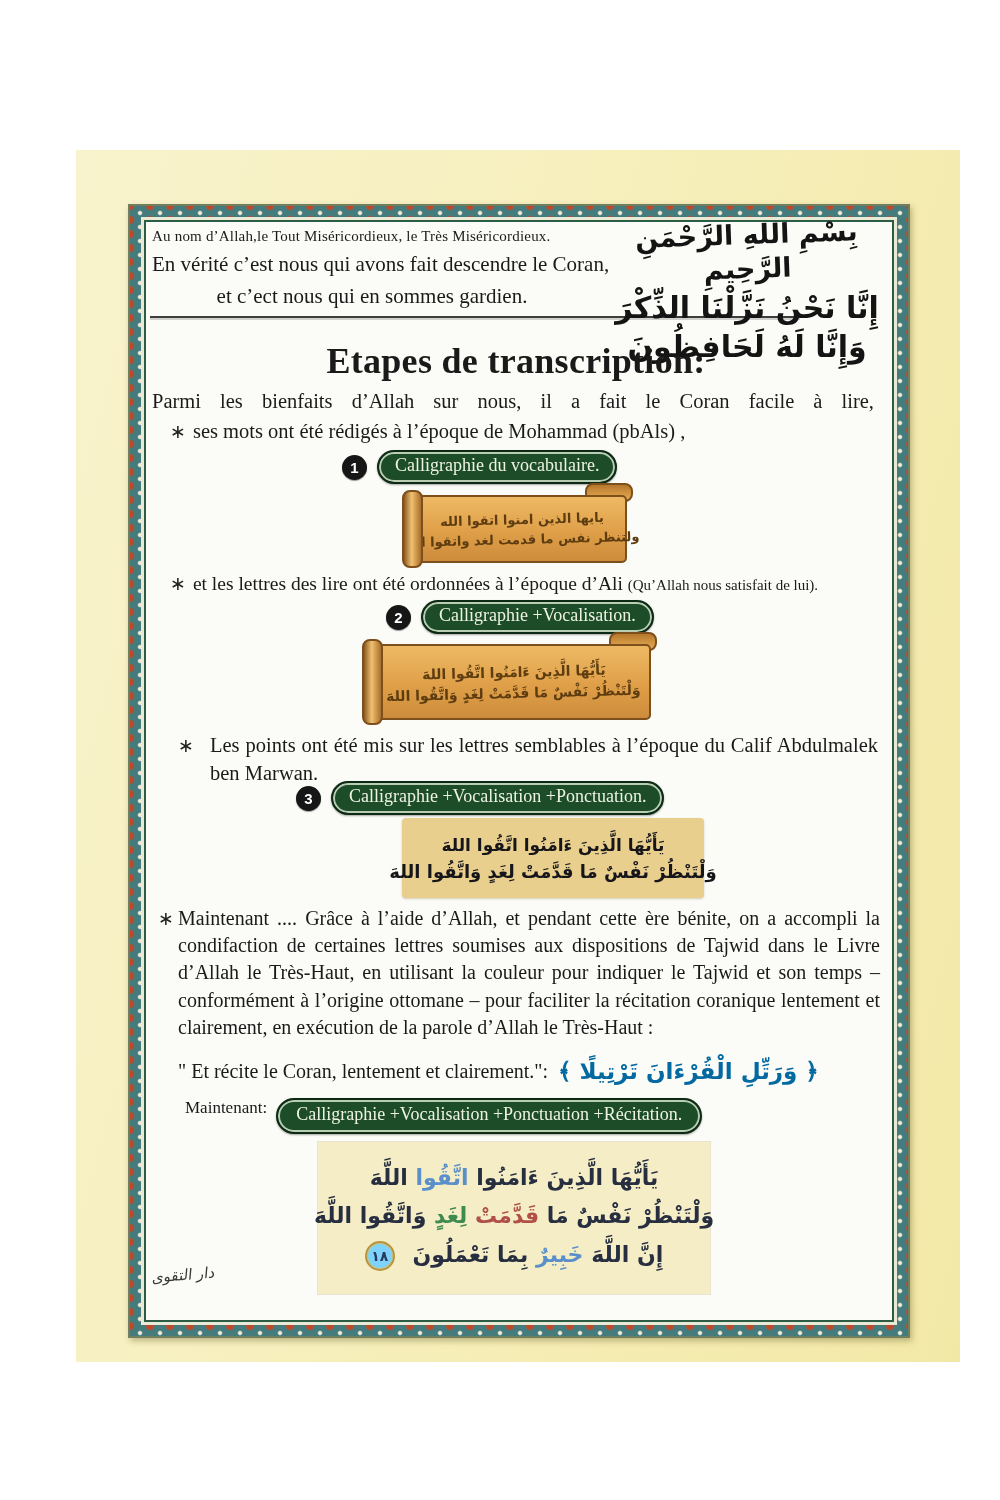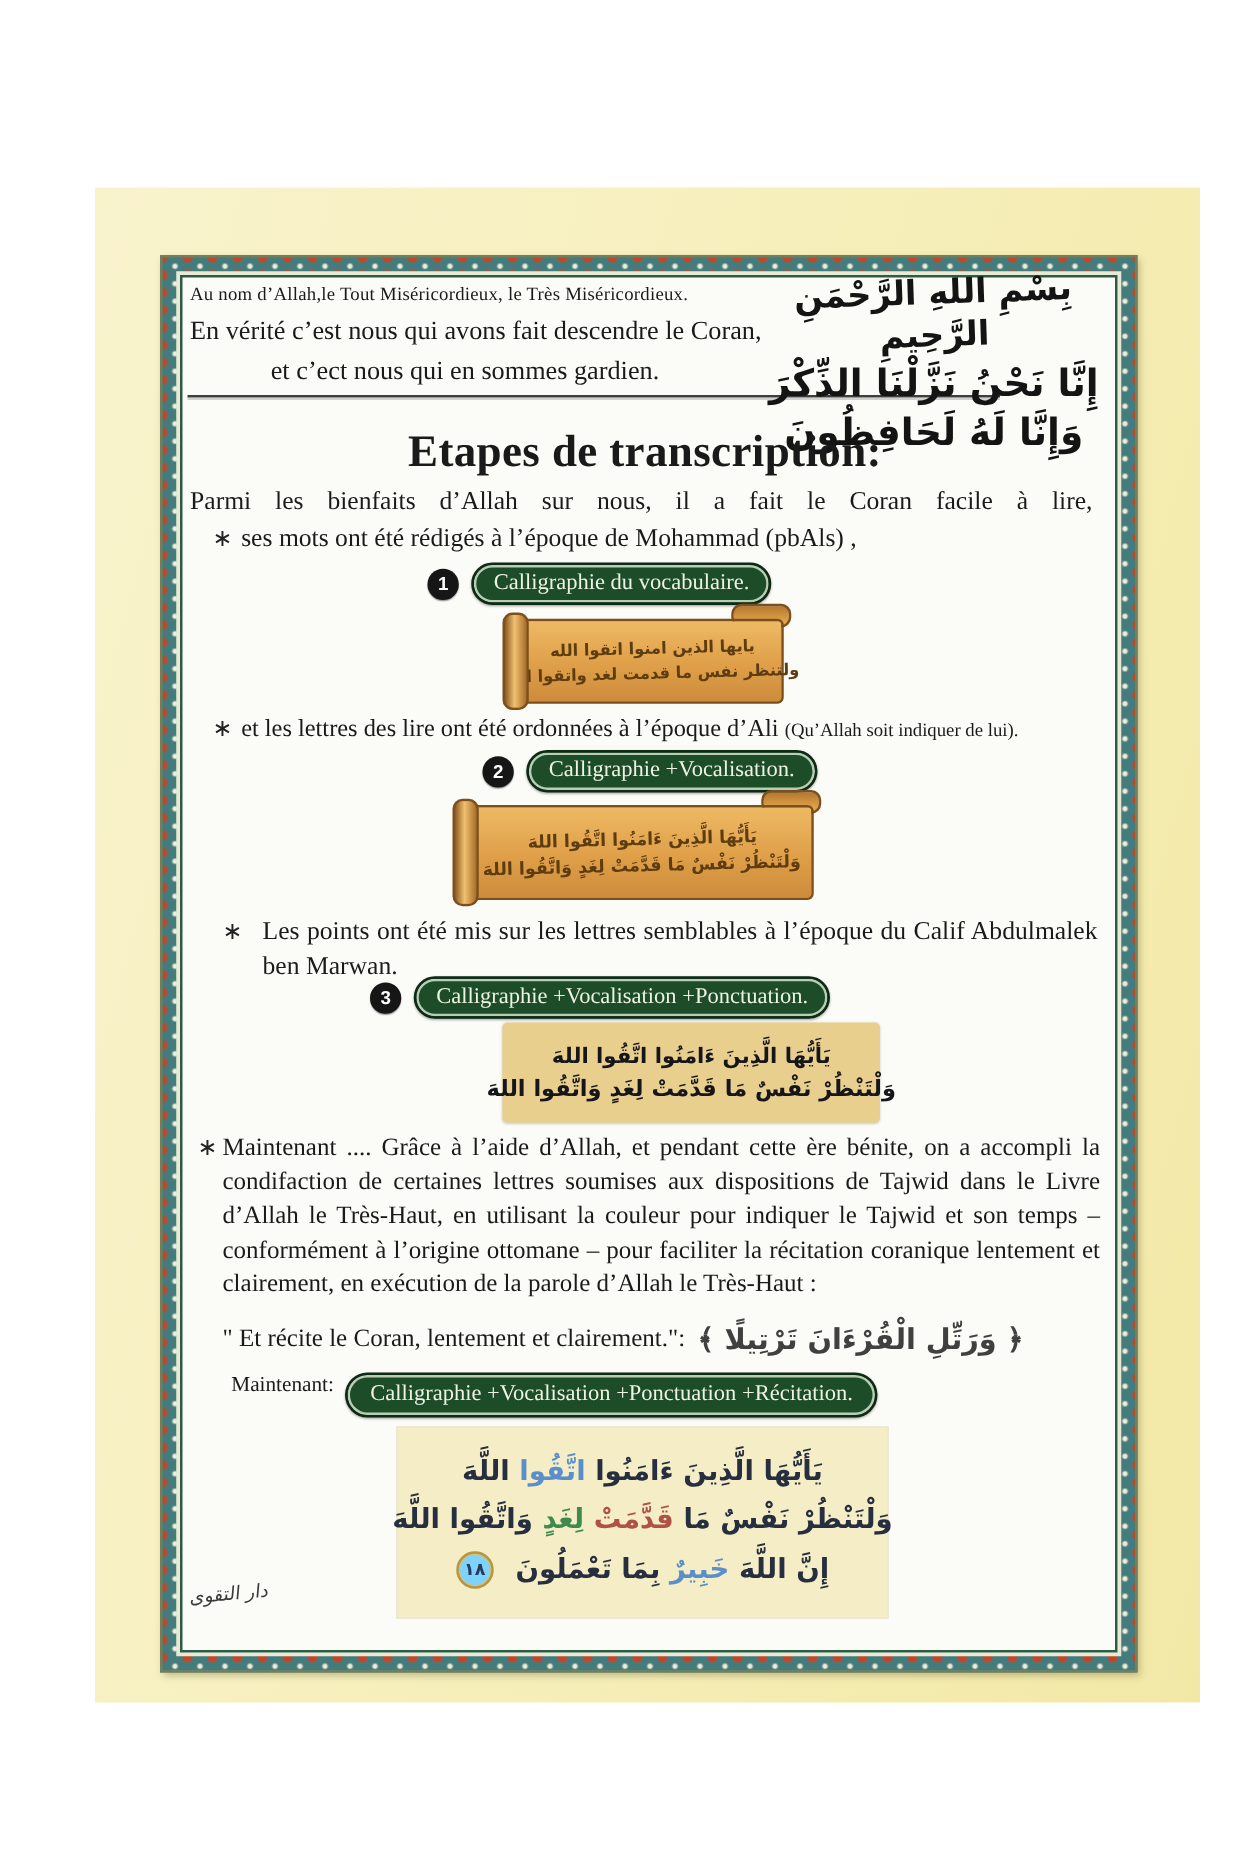--- a/index.html
+++ b/index.html
@@ -98,21 +98,21 @@
     box-shadow:0 1px 2px rgba(120,100,40,.3);
   }
   .qb1 .aline{font-family:"DejaVu Sans",sans-serif;color:#15151a;font-weight:bold;white-space:nowrap;}
   .qb1 .l1{font-size:17px;}
   .qb1 .l2{font-size:18px;}
   
   .main-ast{left:158px;top:907px;}
   .mainp{left:178px;top:905px;width:702px;font-size:20px;text-align:justify;line-height:1.36;}
   .quote{left:178px;top:1058px;width:704px;display:flex;align-items:center;}
   .quote .fr{font-size:20px;white-space:nowrap;}
-  .quote .ar{font-family:"DejaVu Sans",sans-serif;font-size:23px;font-weight:bold;margin-left:10px;white-space:nowrap;color:#404040;}
+  .quote .ar{font-family:"DejaVu Sans",sans-serif;font-size:23px;font-weight:bold;margin-left:10px;white-space:nowrap;color:#0369a1;}
   
   .mrow{left:185px;top:1098px;display:flex;gap:9px;}
   .mlabel{font-size:17px;}
   .mrow .pill{font-size:18px;padding:4px 18px 7px;}
   
   .qb2{
     left:318px;top:1142px;width:392px;height:152px;background:#f4edc6;
     display:flex;flex-direction:column;align-items:center;justify-content:center;gap:13px;
     box-shadow:0 0 0 1px rgba(180,160,90,.25);
   }
@@ -173,21 +173,21 @@
 <div class="scroll scroll1">
   <div class="curl"></div>
   <div class="sbody">
     <div class="aline" dir="rtl">يايها الذين امنوا اتقوا الله</div>
     <div class="aline" dir="rtl">ولتنظر نفس ما قدمت لغد واتقوا الله</div>
   </div>
   <div class="roll"></div>
 </div>
 
 <div class="abs ali">
-  <span class="ast">∗</span><span><span>et les lettres des lire ont été ordonnées à l’époque d’Ali </span><span style="font-size: 15px;">(Qu’Allah soit indiquer de lui).</span></span>
+  <span class="ast">∗</span><span><span>et les lettres des lire ont été ordonnées à l’époque d’Ali </span><span style="font-size: 15px;">(Qu’Allah nous satisfait de lui).</span></span>
 </div>
 
 <div class="abs steprow step2">
   <div class="num">2</div>
   <div class="pill">Calligraphie +Vocalisation.</div>
 </div>
 
 <div class="scroll scroll2">
   <div class="curl"></div>
   <div class="sbody">

